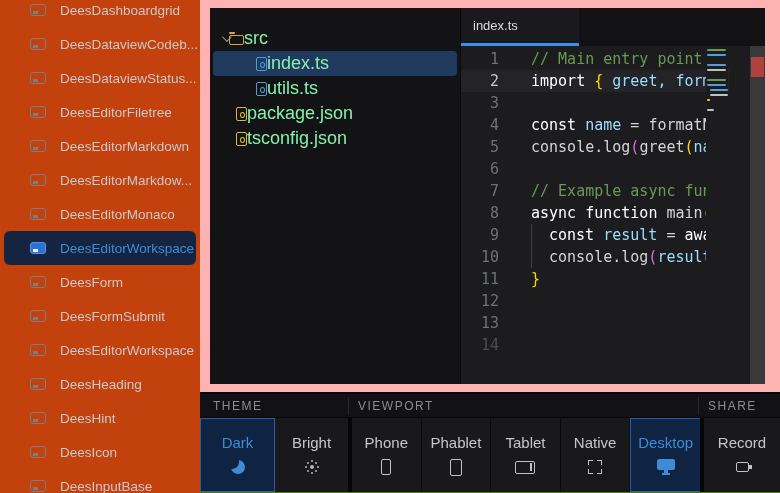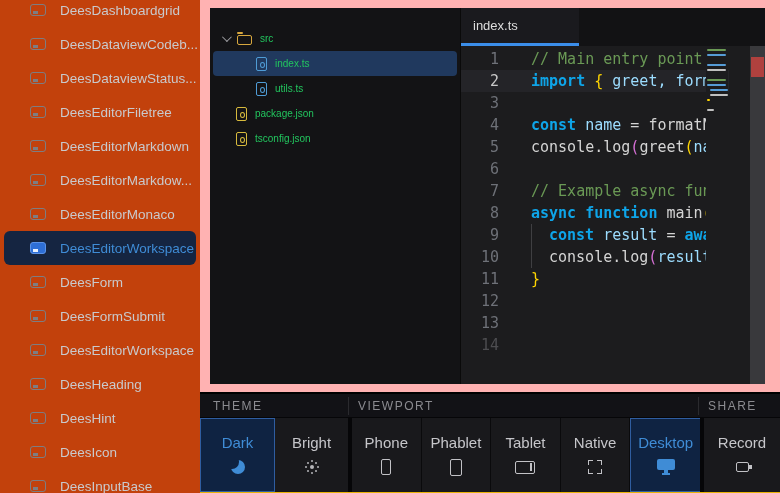--- a/index.html
+++ b/index.html
@@ -24,22 +24,22 @@
 
   
   #preview { position:absolute; left:200px; top:0; width:580px; height:392px;
              border-style:solid; border-color:#ffb2b2;
              border-width:8px 15px 8px 10px; background:#131315; }
   #workspace { position:relative; width:555px; height:376px; display:flex; }
 
   
   #filetree { width:250px; height:100%; background:#131315; padding-top:18px;
               flex-shrink:0; }
-  .ft-row { height:25px; display:flex; align-items:center; gap:8px; margin:0 3px;
-            border-radius:4px; color:#22c55e; font-size:10px; cursor:pointer; }
+  .ft-row { height:25px; display:flex; align-items:center; margin:0 3px;
+            border-radius:4px; color:#86efac; font-size:18px; cursor:pointer; }
   .ft-row.selected { background:#20395e; }
   .ft-ind0 { padding-left:9px; }
   .ft-ind1 { padding-left:23px; }
   .ft-ind2 { padding-left:43px; }
   .chev { width:7px; height:7px; border-right:1.5px solid #9a9a9e;
           border-bottom:1.5px solid #9a9a9e; transform:rotate(45deg) translateY(-2px);
           flex-shrink:0; }
   .folder { width:15px; height:10px; border:1.5px solid #d7a73e; border-radius:2px;
             position:relative; flex-shrink:0; margin-top:2px; }
   .folder::before { content:''; position:absolute; left:-1px; top:-4px; width:6px;
@@ -61,35 +61,35 @@
                 border-bottom:3px solid #3b8eea; cursor:pointer; }
   #codearea { position:relative; height:338px; background:#1c1c1e; padding-top:2px;
               font-family:"DejaVu Sans Mono", monospace; font-size:15px; }
   .cl { display:flex; height:22px; line-height:22px; white-space:pre; }
   .ln { width:52px; padding-right:14px; text-align:right; color:#6e7178;
         flex-shrink:0; }
   .ct { padding-left:18px; }
   .cl.active { background:#242428; width:268px; }
   .cl.active .ln { color:#c8c8c8; }
   .cl.dim .ln { color:#4d4d50; }
-  .tk-cm { color:#6a9955; } .tk-kw { color:#0ea5e9;font-weight:bold; } .tk-tx { color:#d4d4d4; }
+  .tk-cm { color:#6a9955; } .tk-kw { color:#ffffff; } .tk-tx { color:#d4d4d4; }
   .tk-vr { color:#9cdcfe; } .tk-b1 { color:#ffd602; } .tk-b2 { color:#d670d6; }
   .ind { display:inline-block; width:18px; height:22px; vertical-align:top;
          border-left:1px solid #3f3f42; }
   #minimap { position:absolute; right:37px; top:2px; width:22px; height:336px;
              background:#1c1c1e; }
   .mm-mark { position:absolute; height:2px; border-radius:1px; }
   #scrolltrack { position:absolute; right:0; top:0; width:15px; height:338px;
                  background:#39393c; cursor:pointer; }
   #errmark { position:absolute; right:1px; top:11px; width:13px; height:20px;
              background:#b0413e; }
 
   
   #toolbar { position:absolute; left:200px; top:394px; width:580px; height:99px;
-             background:#eab308; }
+             background:#4d7c0f; }
   #tb-headers { position:relative; height:24px; background:#121216;
                 border-bottom:1px solid #060608; }
   .tb-header { position:absolute; top:0; height:24px; display:flex;
                align-items:center; font-size:12px; letter-spacing:1.5px;
                color:#8b8b90; }
   .tb-sep { position:absolute; top:3px; width:1px; height:18px; background:#2a2a2e; }
   #tb-buttons { display:flex; height:74px; }
   .tb-group { display:flex; height:74px; }
   .tb-group + .tb-group { border-left:4px solid #060608; }
   .tb-btn { flex:1; background:#19191c; display:flex; flex-direction:column;

